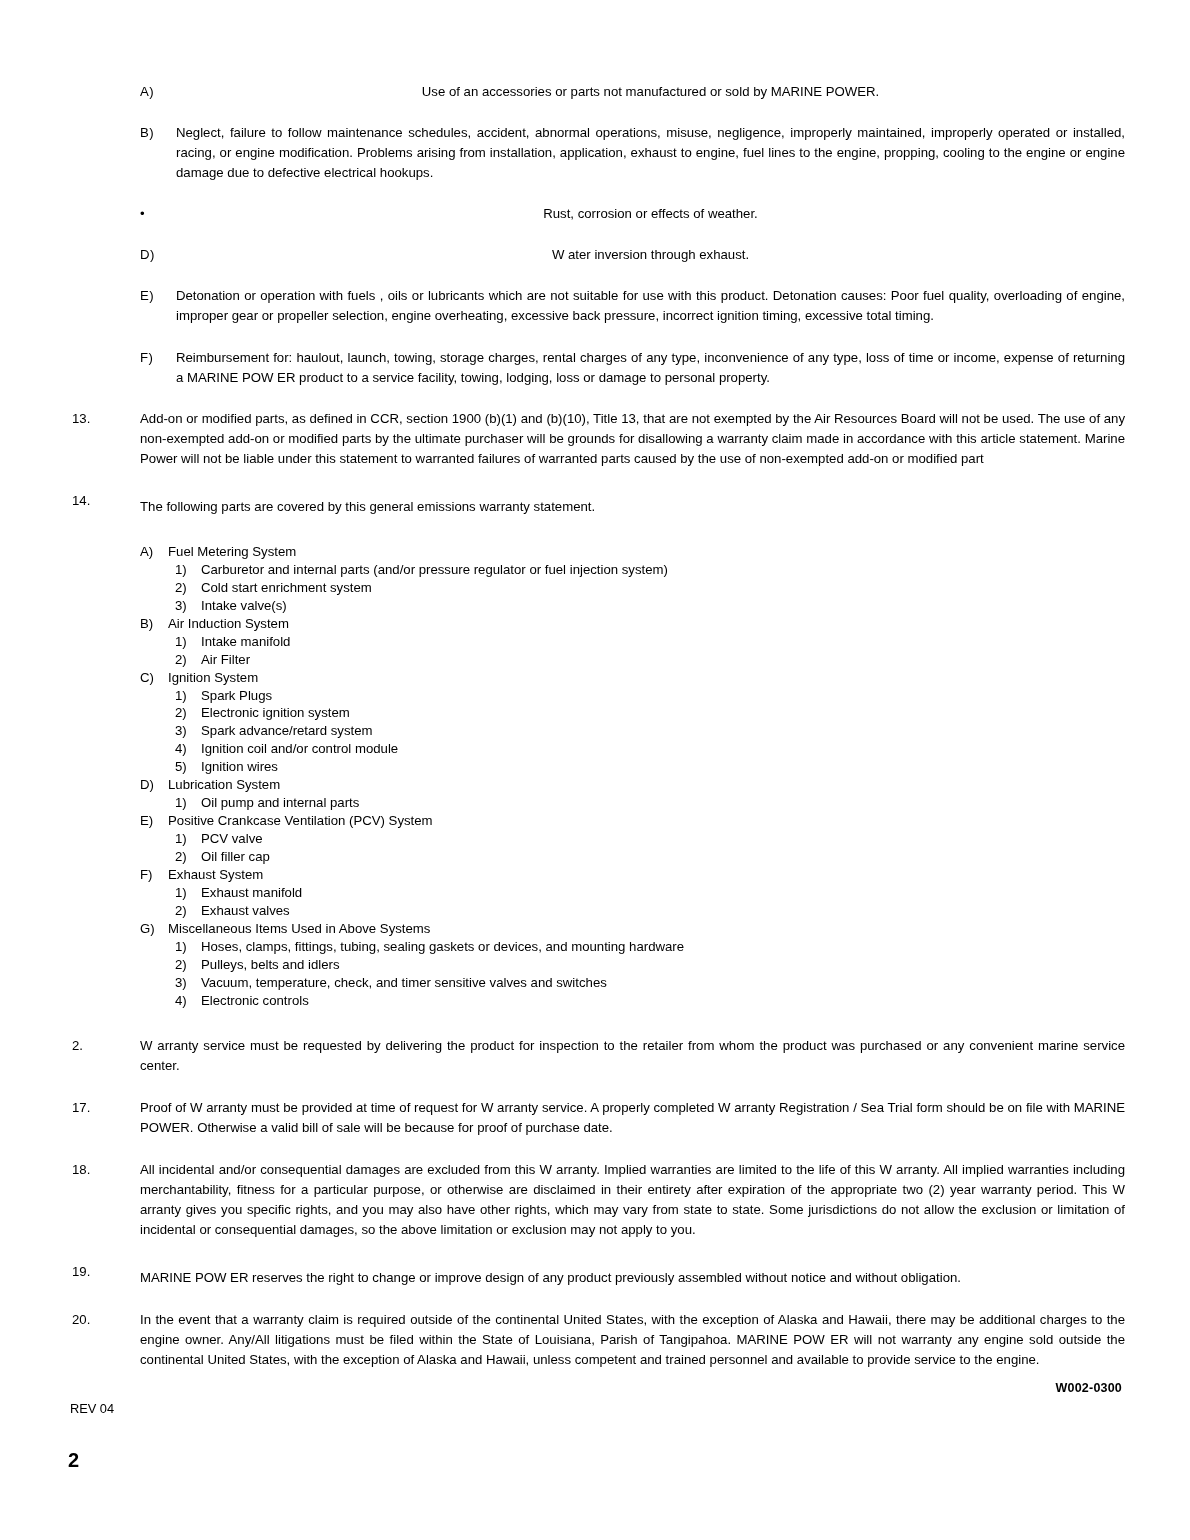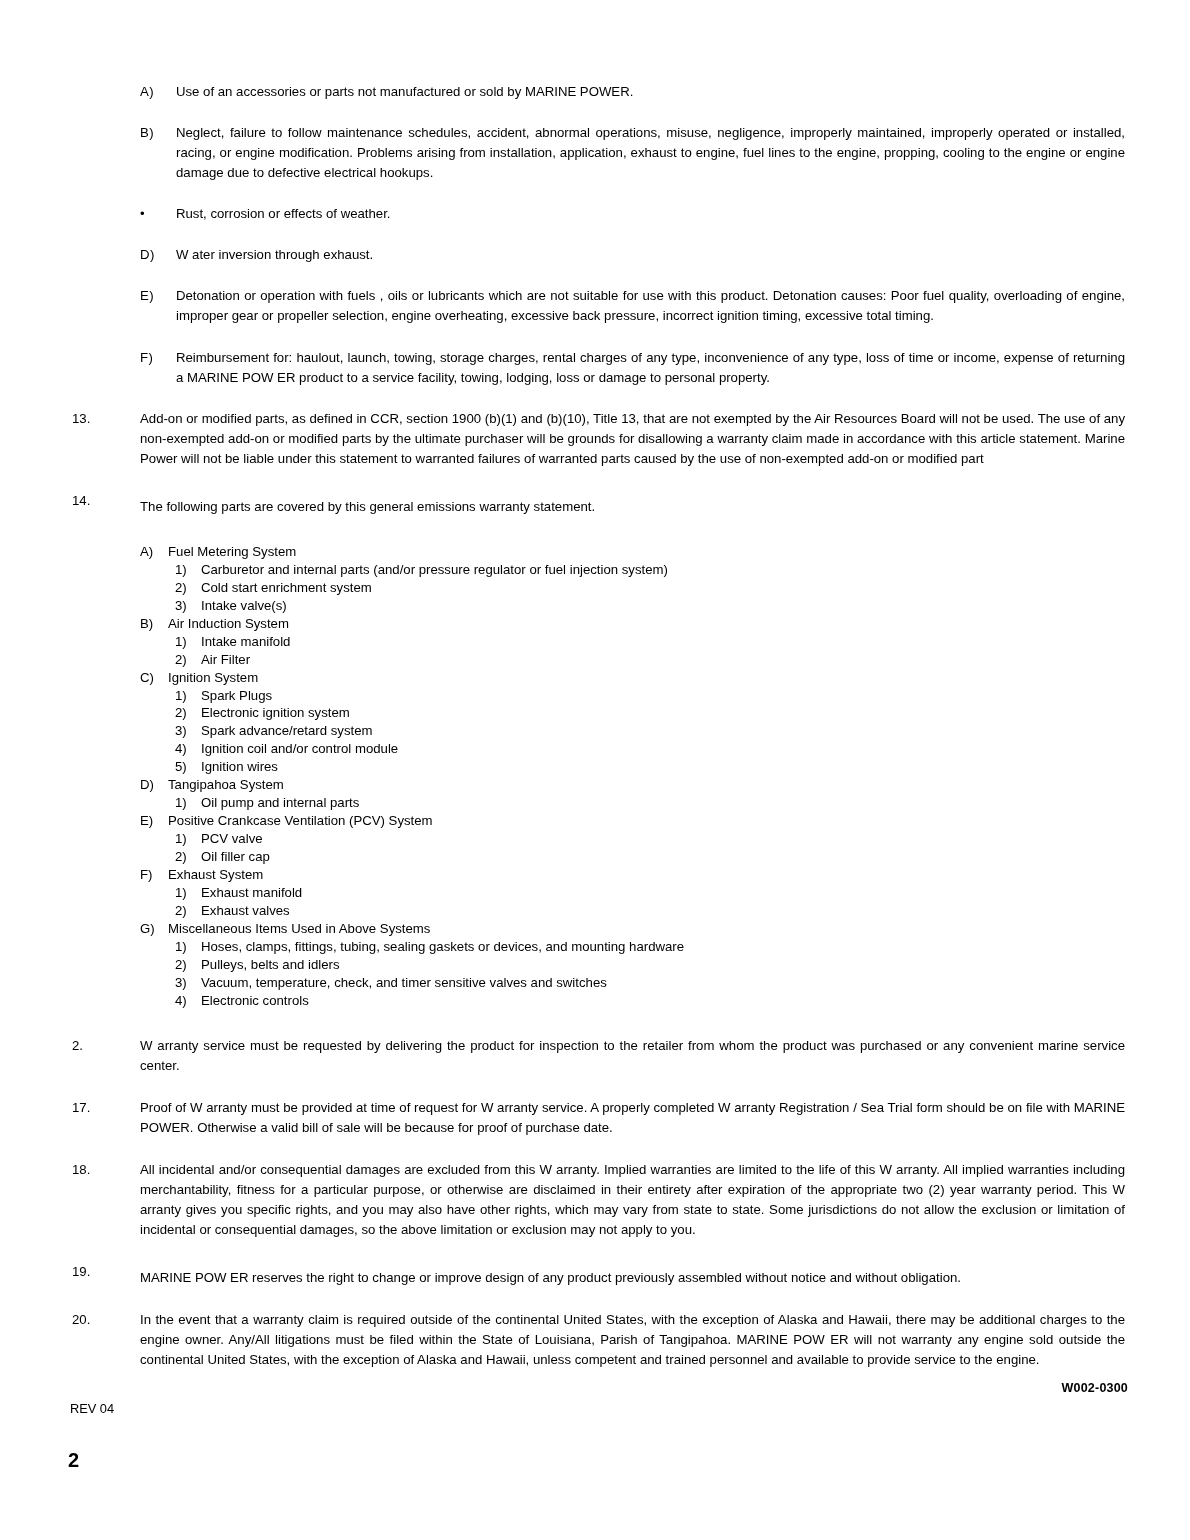--- a/index.html
+++ b/index.html
@@ -47,21 +47,21 @@
     width: 36px;
     flex: 0 0 36px;
     letter-spacing: 0.5px;
   }
   .lettered .body {
     flex: 1 1 auto;
     text-align: justify;
     text-justify: inter-word;
   }
   .lettered .body.nojust {
-    text-align: left;
+    text-align: center;
   }
 
   
   .numbered {
     margin-left: 72px;
     margin-right: 65px;
     margin-bottom: 22px;
   }
   .numbered .marker {
     width: 68px;
@@ -105,21 +105,21 @@
     width: 26px;
     flex: 0 0 26px;
   }
   .outline .sub-label {
     flex: 1 1 auto;
   }
 
   
   .doc-code {
     position: absolute;
-    right: 62px;
+    right: 68px;
     top: 1381px;
     font-size: 12.5px;
     font-weight: bold;
     letter-spacing: 0.2px;
   }
   .rev {
     position: absolute;
     left: 70px;
     top: 1401px;
     font-size: 12.8px;
@@ -228,21 +228,21 @@
         <div class="sub">
           <div class="sub-marker">4)</div>
           <div class="sub-label">Ignition coil and/or control module</div>
         </div>
         <div class="sub">
           <div class="sub-marker">5)</div>
           <div class="sub-label">Ignition wires</div>
         </div>
         <div class="grp">
           <div class="grp-marker">D)</div>
-          <div class="grp-label">Tangipahoa System</div>
+          <div class="grp-label">Lubrication System</div>
         </div>
         <div class="sub">
           <div class="sub-marker">1)</div>
           <div class="sub-label">Oil pump and internal parts</div>
         </div>
         <div class="grp">
           <div class="grp-marker">E)</div>
           <div class="grp-label">Positive Crankcase Ventilation (PCV) System</div>
         </div>
         <div class="sub">

